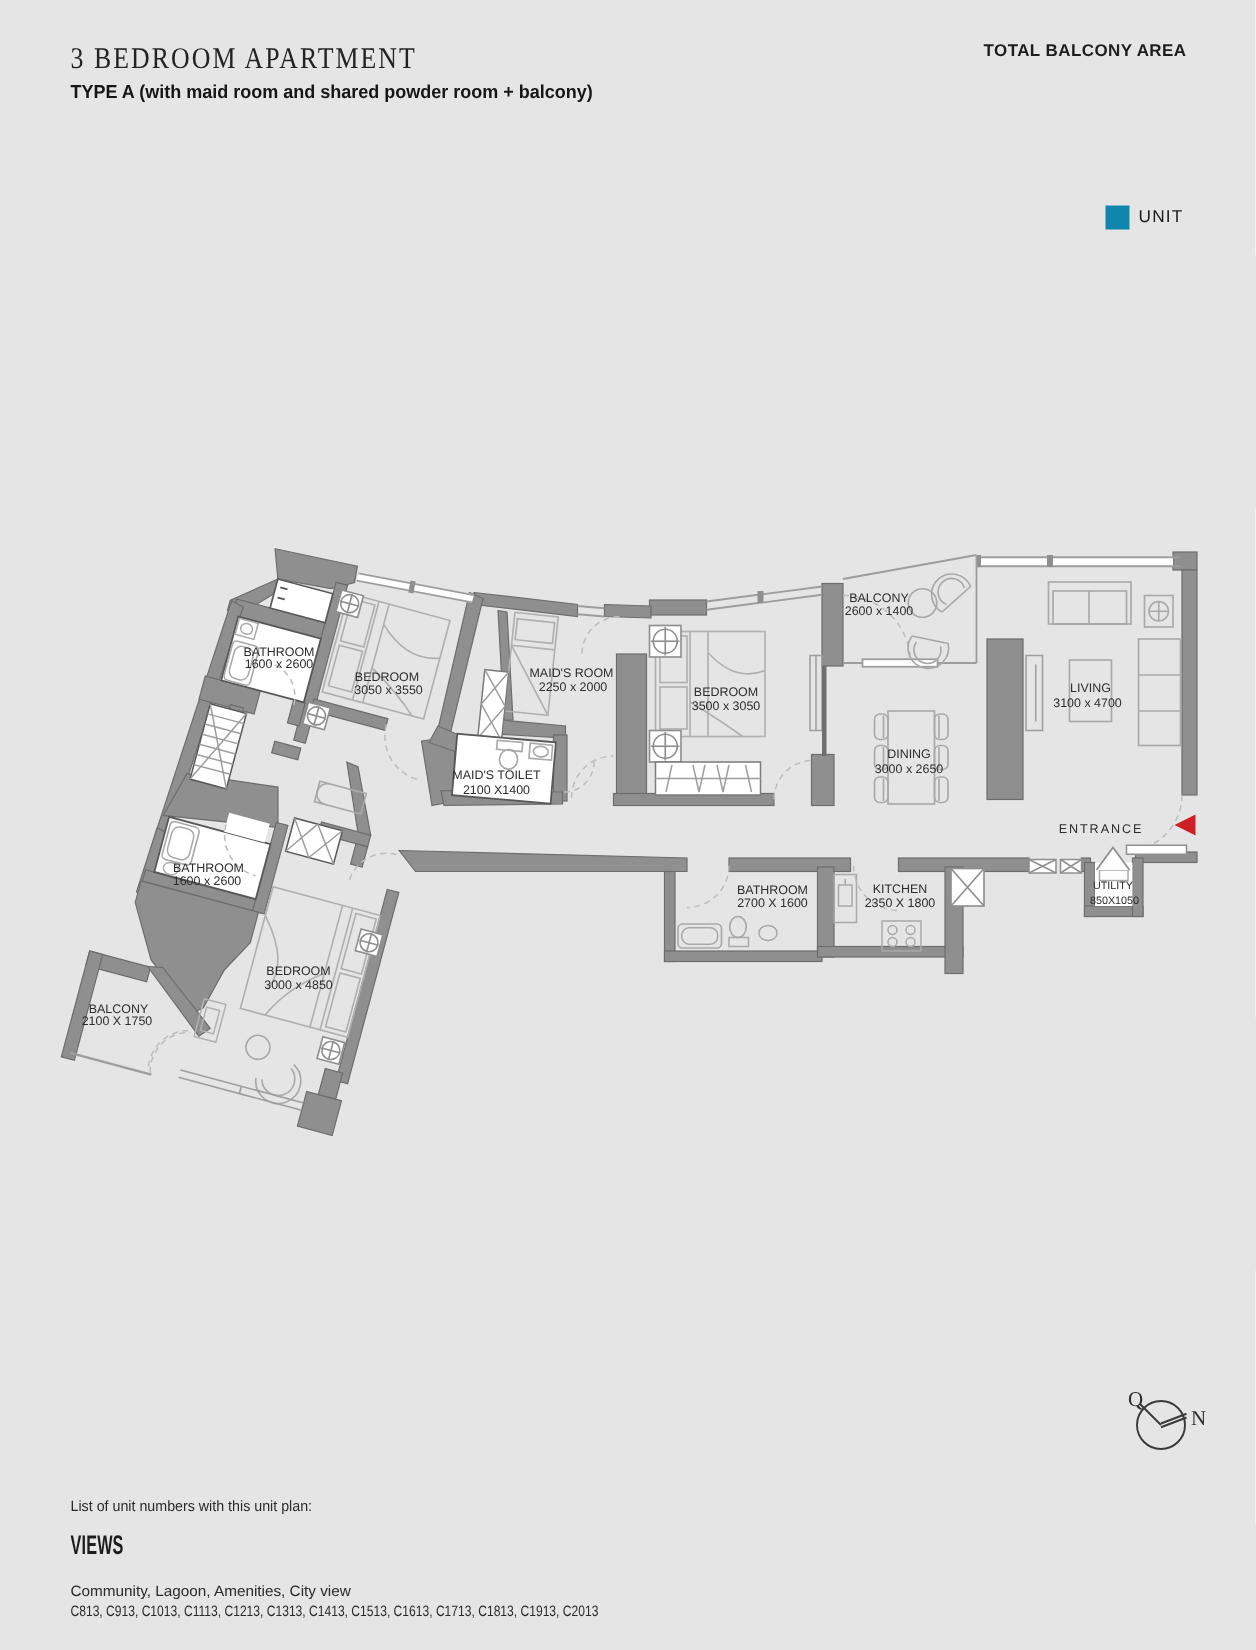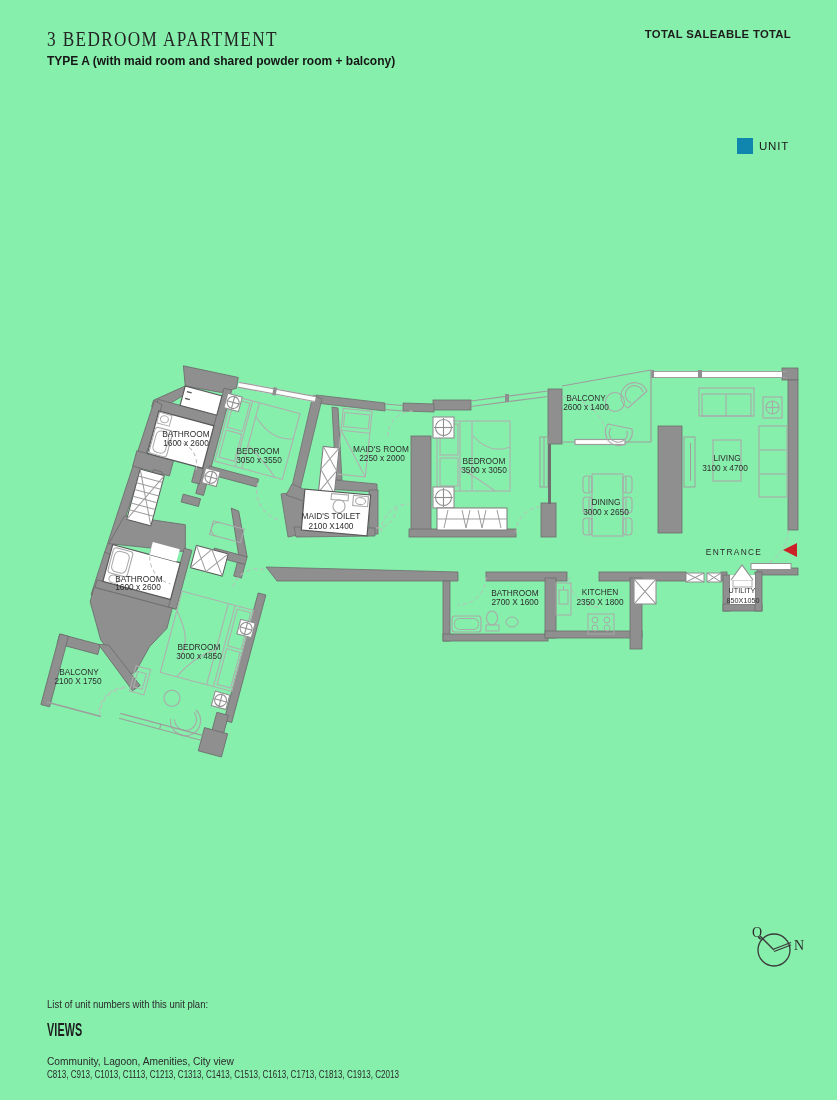--- a/index.html
+++ b/index.html
@@ -1,16 +1,16 @@
 <!DOCTYPE html>
 <html><head>
 <meta charset="utf-8">
 <style>
 html,body{margin:0;padding:0;background:#ffffff;}
-#page{position:relative;width:837px;height:1100px;background:#86efac;overflow:hidden;font-family:"Liberation Sans",sans-serif;}
+#page{position:relative;width:837px;height:1100px;background:#e5e5e5;overflow:hidden;font-family:"Liberation Sans",sans-serif;}
 .ser{font-family:"Liberation Serif",serif;}
 #title{position:absolute;left:47px;top:28px;font-size:20px;letter-spacing:1.6px;color:#232323;font-weight:400;transform:scaleX(0.86);transform-origin:left top;}
 #subtitle{position:absolute;left:47px;top:54px;font-size:12.5px;font-weight:700;color:#161616;letter-spacing:0px;transform:scaleX(0.96);transform-origin:left top;}
 #areas{position:absolute;right:46px;top:28px;text-align:right;color:#1d1d1d;}
 #areas .h{font-size:11.3px;font-weight:700;letter-spacing:0.3px;margin-bottom:4px;}
 #areas .l{font-size:10px;font-weight:400;letter-spacing:0.3px;line-height:15.3px;color:#2a2a2a;}
 #legend{position:absolute;left:737px;top:136px;}
 #legend .sq{display:inline-block;width:16px;height:16px;background:#1086ae;vertical-align:middle;}
 #legend .tx{display:inline-block;margin-left:6px;font-size:11.5px;letter-spacing:0.8px;color:#1a1a1a;vertical-align:middle;text-align:center;}
 #foot1{position:absolute;left:47px;top:999px;font-size:10px;color:#2a2a2a;transform:scaleX(0.95);transform-origin:left top;}
@@ -20,21 +20,21 @@
 </style>
 </head>
 <body>
 <div id="page">
 
   <div id="title" class="ser">3 BEDROOM APARTMENT</div>
 
   <div id="subtitle">TYPE A (with maid room and shared powder room + balcony)</div>
 
   <div id="areas">
-    <div class="h">TOTAL SALEABLE TOTAL</div>
+    <div class="h">TOTAL BALCONY AREA</div>
   </div>
 
   <div id="legend"><span class="sq"></span><span class="tx">UNIT</span></div>
 
   <svg id="plan" width="837" height="1100" viewBox="0 0 837 1100" style="position:absolute;left:0;top:0" fill="none" stroke-linecap="butt">
 
   <g id="walls" fill="#8f8f8f" stroke="#6d6d6d" stroke-width="0.8">
 
     <rect x="782" y="368" width="16" height="12"></rect>
 

